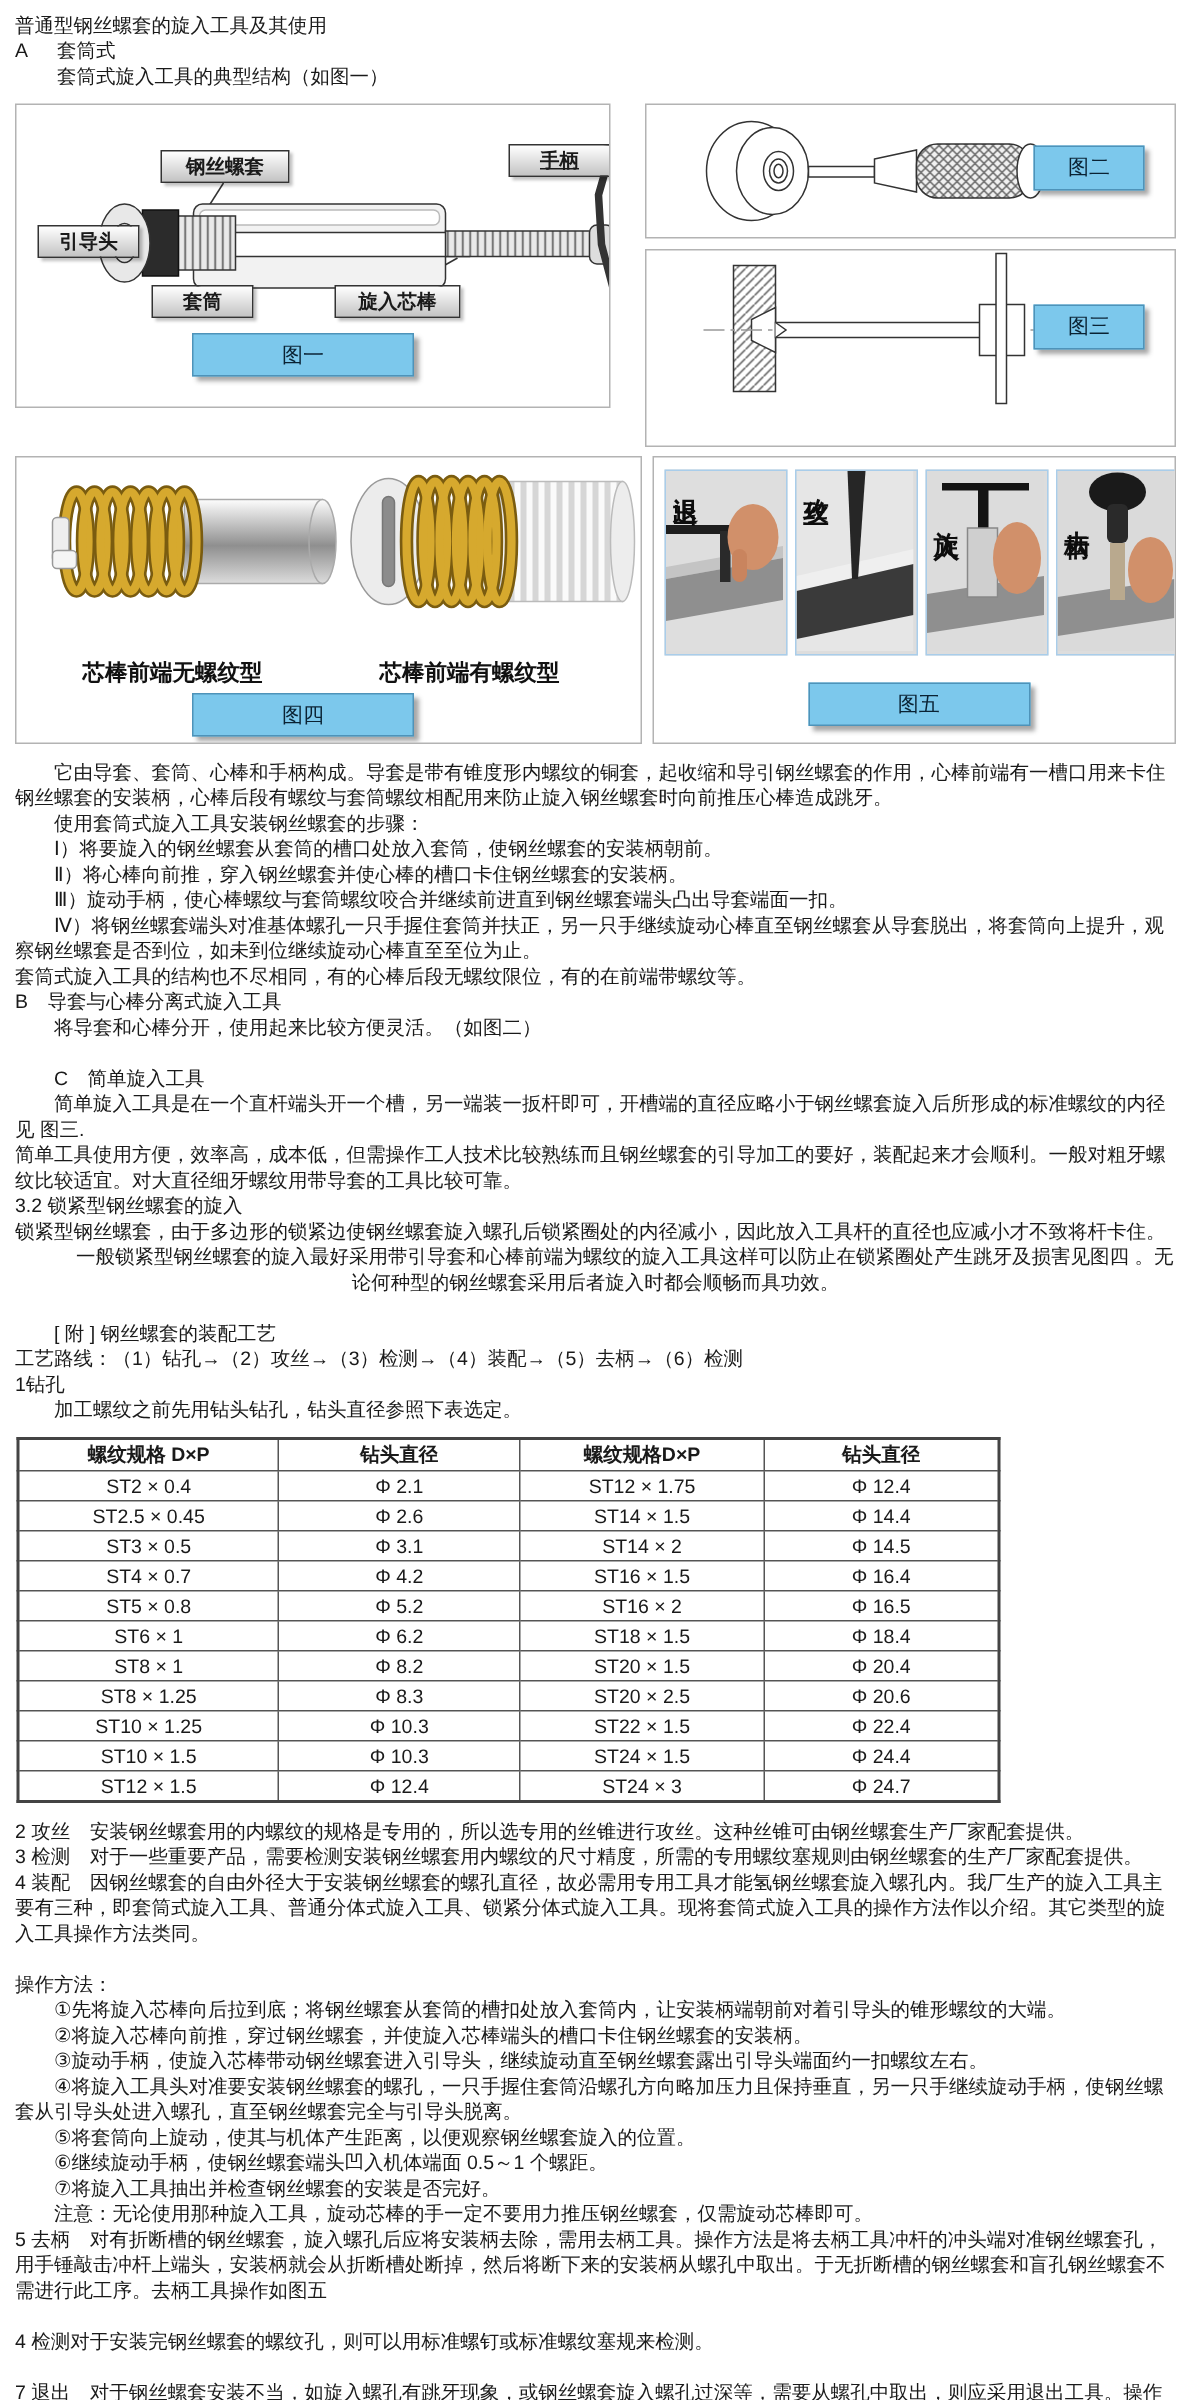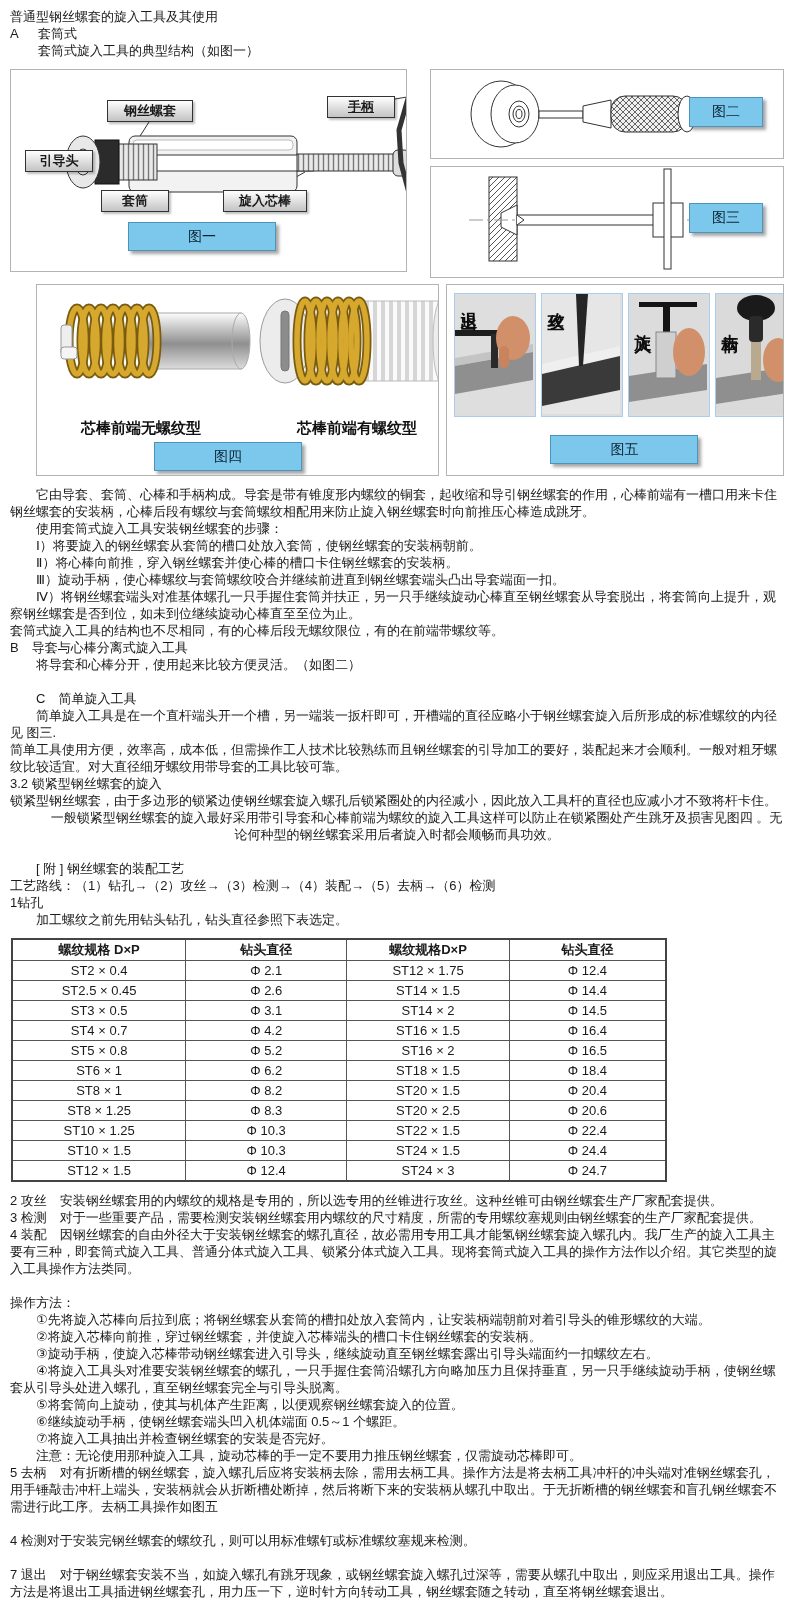--- a/index.html
+++ b/index.html
@@ -9,26 +9,26 @@
   }
   .doc{padding:8px 6px 0 10px;}
   p{margin:0;font-size:13px;line-height:17px;}
   .ind2{text-indent:2em;}
   .ind3{text-indent:3em;text-align:center;}
   .gap{height:17px;}
   .title-line2 .sec{display:inline-block;width:28px;}
   .sub{padding-left:28px;}
 
   .figrow{display:flex;gap:23px;margin-top:10px;}
-  .figrow2{display:flex;gap:7px;margin-top:6px;margin-left:26px;}
+  .figrow2{display:flex;gap:7px;margin-top:6px;}
   .figbox{border:1px solid #b3b3b3;background:#fff;position:relative;overflow:hidden;box-sizing:border-box;}
   .fig1{width:423px;height:203px;}
   .rightcol{display:flex;flex-direction:column;gap:7px;width:354px;}
   .fig2{height:90px;}
-  .fig3{height:112px;}
+  .fig3{height:132px;}
   .fig4{width:423px;height:192px;}
   .fig5{width:354px;height:192px;}
 
   .figcap{
     position:absolute;background:var(--cap-bg,#7cc8ec);
     border:1px solid var(--cap-border,#4e93b9);
     box-shadow:3px 3px 3px rgba(60,60,60,.45);
     text-align:center;font-size:14px;line-height:26px;color:#0a2233;
   }
   .callout{
@@ -77,21 +77,21 @@
         <rect x="286" y="84" width="100" height="17" fill="url(#thr1)" stroke="#333"></rect>
         <rect x="106" y="74" width="40" height="36" fill="url(#thr1)" stroke="#333"></rect>
         <rect x="84" y="70" width="24" height="44" fill="#2b2b2b" stroke="#111"></rect>
         <ellipse cx="72" cy="92" rx="17" ry="26" fill="#e8e8e8" stroke="#333"></ellipse>
         <ellipse cx="72" cy="92" rx="8" ry="13" fill="#ffffff" stroke="#333"></ellipse>
         <ellipse cx="72" cy="92" rx="3.5" ry="6" fill="#333"></ellipse>
         <rect x="382" y="80" width="16" height="26" rx="5" fill="#dddddd" stroke="#333"></rect>
         <path d="M400,18 L388,60 L390,93 L412,176" fill="none" stroke="#333" stroke-width="5" stroke-linecap="round"></path>
       </svg>
       <div class="callout" style="left:96px;top:30px;width:84px;">钢丝螺套</div>
-      <div class="callout" style="left:316px;top:26px;width:66px;text-decoration:underline;">手柄</div>
+      <div class="callout" style="left:328px;top:26px;width:66px;text-decoration:underline;">手柄</div>
       <div class="callout" style="left:14px;top:80px;width:66px;">引导头</div>
       <div class="callout" style="left:90px;top:120px;width:66px;">套筒</div>
       <div class="callout" style="left:212px;top:120px;width:82px;">旋入芯棒</div>
       <div class="figcap" style="left:117px;top:152px;width:146px;height:27px;">图一</div>
     </div>
 
     <div class="rightcol">
       <div class="figbox fig2">
         <svg width="352" height="88" viewBox="0 0 352 88">
           <defs>
@@ -196,21 +196,21 @@
                 <ellipse cx="279" cy="56" rx="8" ry="40"></ellipse>
               <ellipse cx="290" cy="56" rx="8" ry="40"></ellipse>
                 <ellipse cx="301" cy="56" rx="8" ry="40"></ellipse>
               <ellipse cx="312" cy="56" rx="8" ry="40"></ellipse>
                 <ellipse cx="322" cy="56" rx="8" ry="40"></ellipse>
             </g>
           </g>
         </g>
       </svg>
       <div class="flabel" style="left:44px;top:134px;">芯棒前端无螺纹型</div>
-      <div class="flabel" style="left:260px;top:134px;">芯棒前端有螺纹型</div>
+      <div class="flabel" style="left:242px;top:134px;">芯棒前端有螺纹型</div>
       <div class="figcap" style="left:117px;top:157px;width:146px;height:27px;">图四</div>
     </div>
 
     <div class="figbox fig5">
       <div class="panelrow">
         <div class="panel">
           <svg width="78" height="120" viewBox="0 0 78 120">
             <rect width="78" height="120" fill="#dedede"></rect>
             <polygon points="0,64 78,50 78,58 0,72" fill="#c4c4c4"></polygon>
             <polygon points="0,72 78,58 78,86 0,100" fill="#8f8f8f"></polygon>

